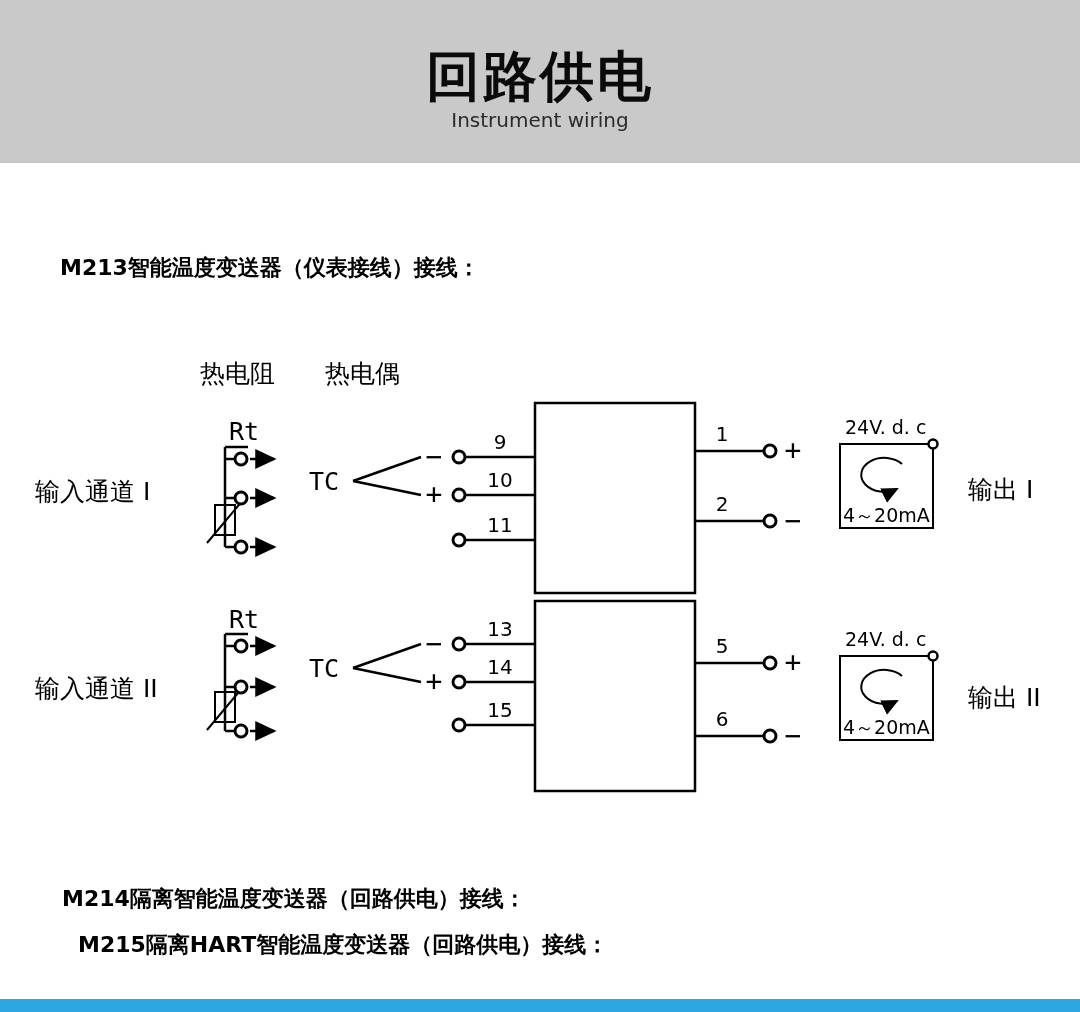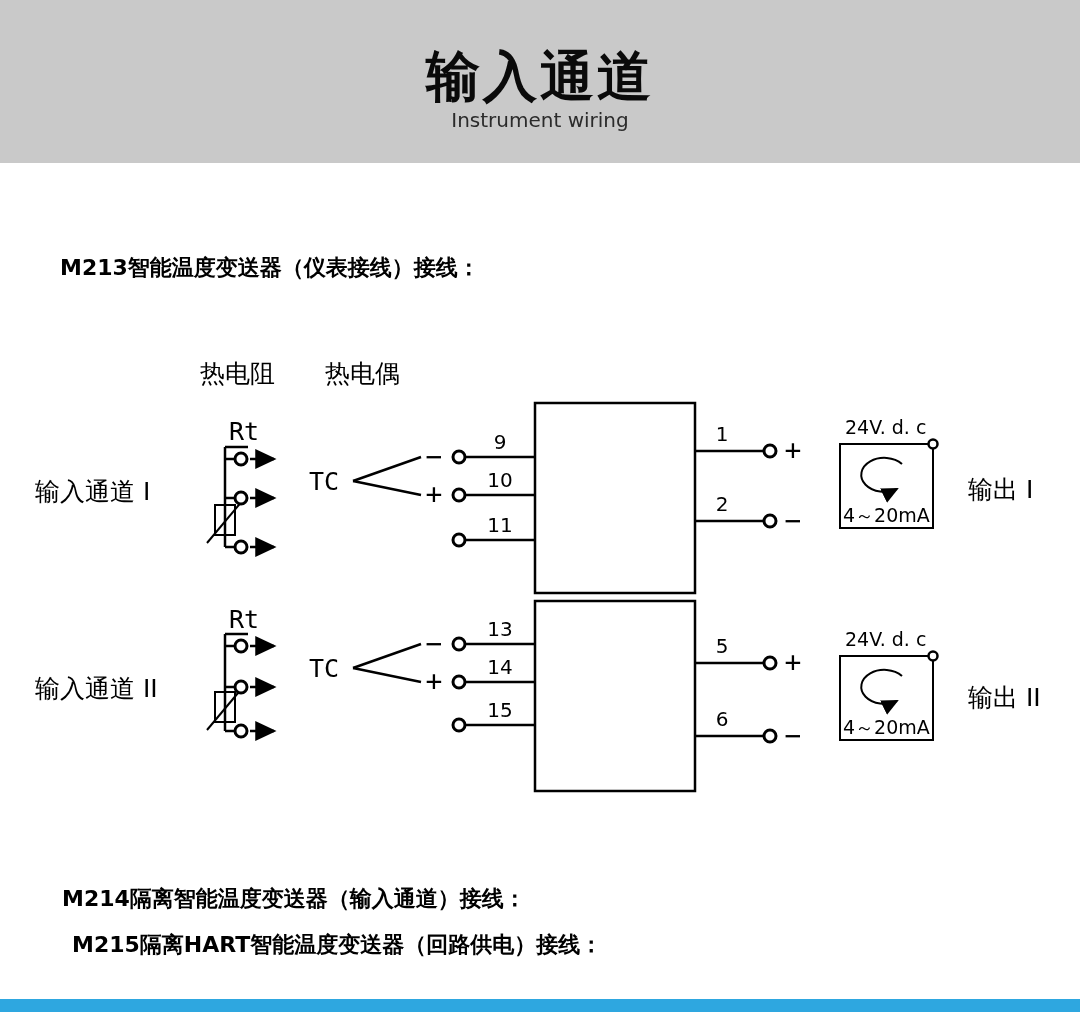--- a/index.html
+++ b/index.html
@@ -41,21 +41,21 @@
   }
   .heading {
     position: absolute;
     font-size: 22px;
     font-weight: bold;
     color: #000;
     white-space: nowrap;
   }
   .heading.m213 { left: 60px; top: 253px; }
   .heading.m214 { left: 62px; top: 884px; }
-  .heading.m215 { left: 72px; top: 930px; }
+  .heading.m215 { left: 78px; top: 930px; }
   .footer-bar {
     position: absolute;
     left: 0; bottom: 0;
     width: 1080px;
     height: 13px;
     background: #2ea7e0;
   }
   svg.diagram {
     position: absolute;
     top: 0; left: 0;
@@ -73,21 +73,21 @@
   svg text.num  { font-size: 20px; text-anchor: middle; }
   svg text.sign { font-size: 28px; text-anchor: middle; font-family: "DejaVu Sans Mono", monospace; }
   svg text.small{ font-size: 19px; }
 </style>
 </head>
 <body>
 
 <div class="page">
 
   <header class="banner" style="background: rgb(201, 201, 201);">
-    <h1>输入通道</h1>
+    <h1>回路供电</h1>
     <div class="subtitle">Instrument wiring</div>
   </header>
 
   <div class="heading m213">M213智能温度变送器（仪表接线）接线：</div>
 
   <svg class="diagram" viewBox="0 0 1080 1012" xmlns="http://www.w3.org/2000/svg">
     <defs>
       <marker id="arr" markerWidth="10" markerHeight="9" refX="7.5" refY="4" orient="auto">
         <path d="M0,0 L8.5,4 L0,8 Z" fill="#000"></path>
       </marker>
@@ -203,17 +203,17 @@
       <text class="small" x="845" y="646">24V. d. c</text>
       <rect class="thin" x="840" y="656" width="93" height="84" fill="none"></rect>
       <circle class="pin" cx="933" cy="656" r="4.5"></circle>
       <path class="thin" d="M 902 676 A 23 17 0 1 0 897 701" marker-end="url(#arr)"></path>
       <text class="small" x="843" y="734">4～20mA</text>
 
       <text class="cjk" x="968" y="706">输出 II</text>
     </g>
   </svg>
 
-  <div class="heading m214">M214隔离智能温度变送器（输入通道）接线：</div>
+  <div class="heading m214">M214隔离智能温度变送器（回路供电）接线：</div>
   <div class="heading m215">M215隔离HART智能温度变送器（回路供电）接线：</div>
 
   <div class="footer-bar" style="background: rgb(46, 167, 224);"></div>
 </div>
 
 </body></html>

